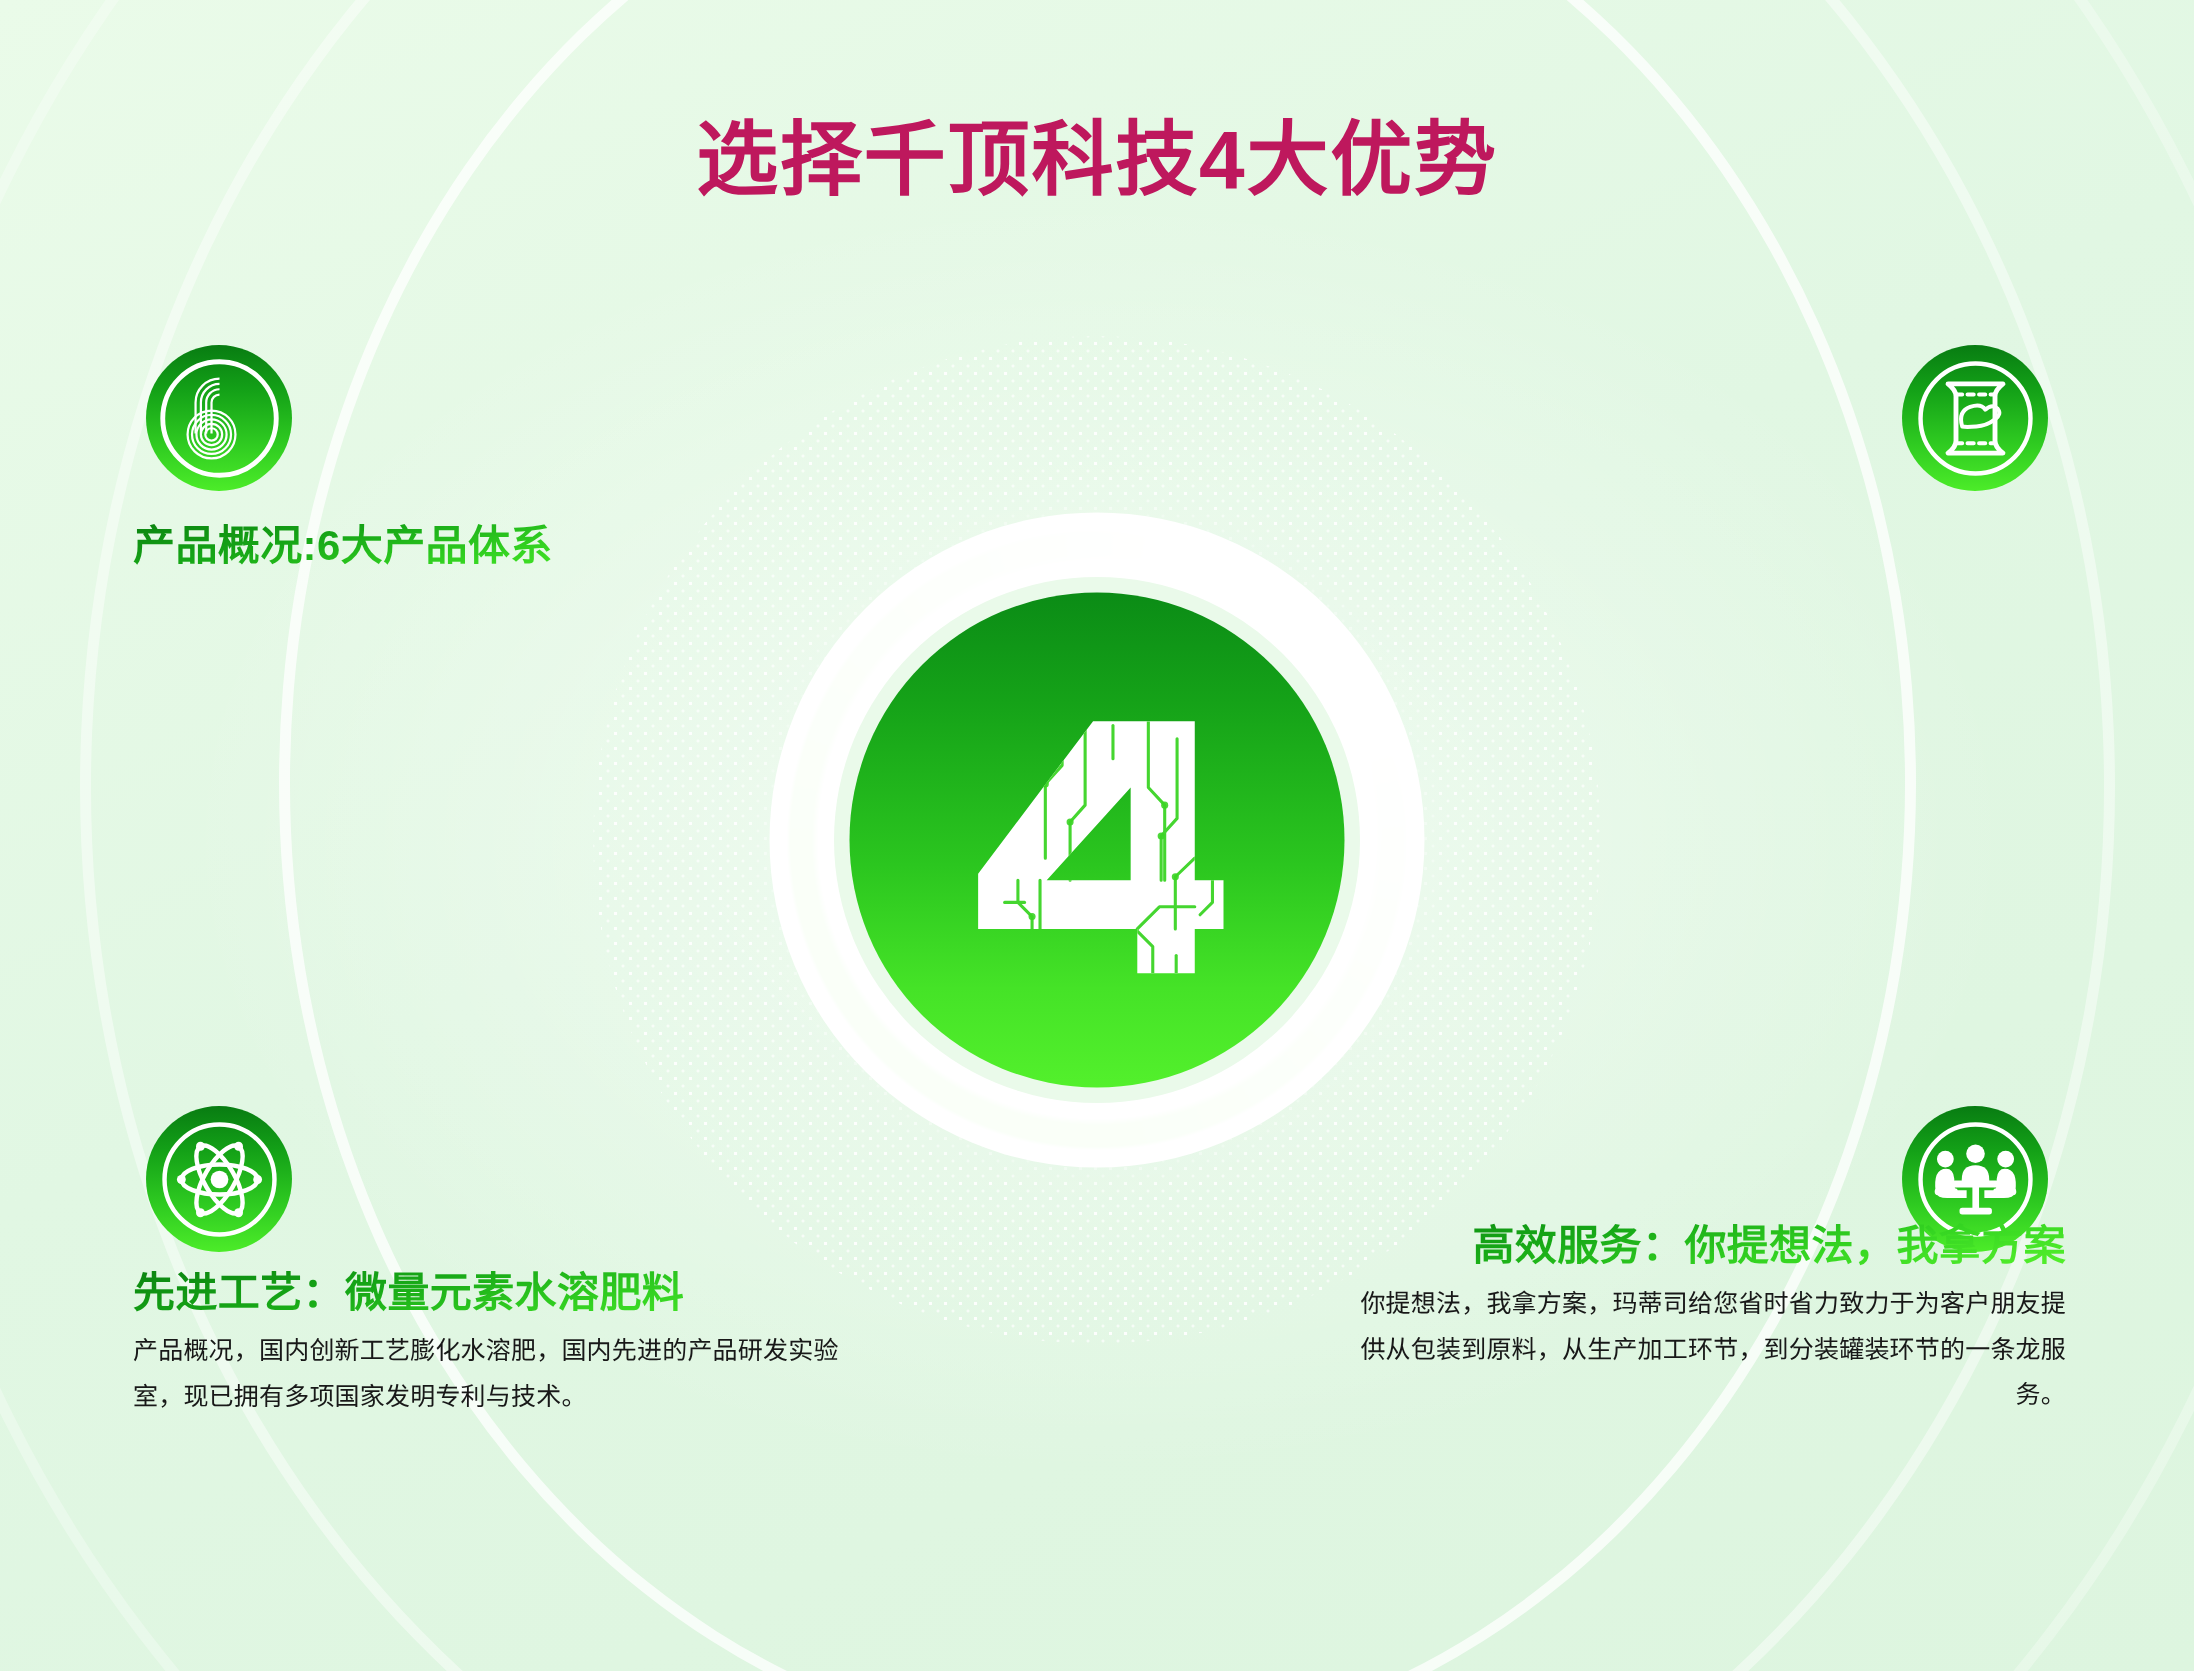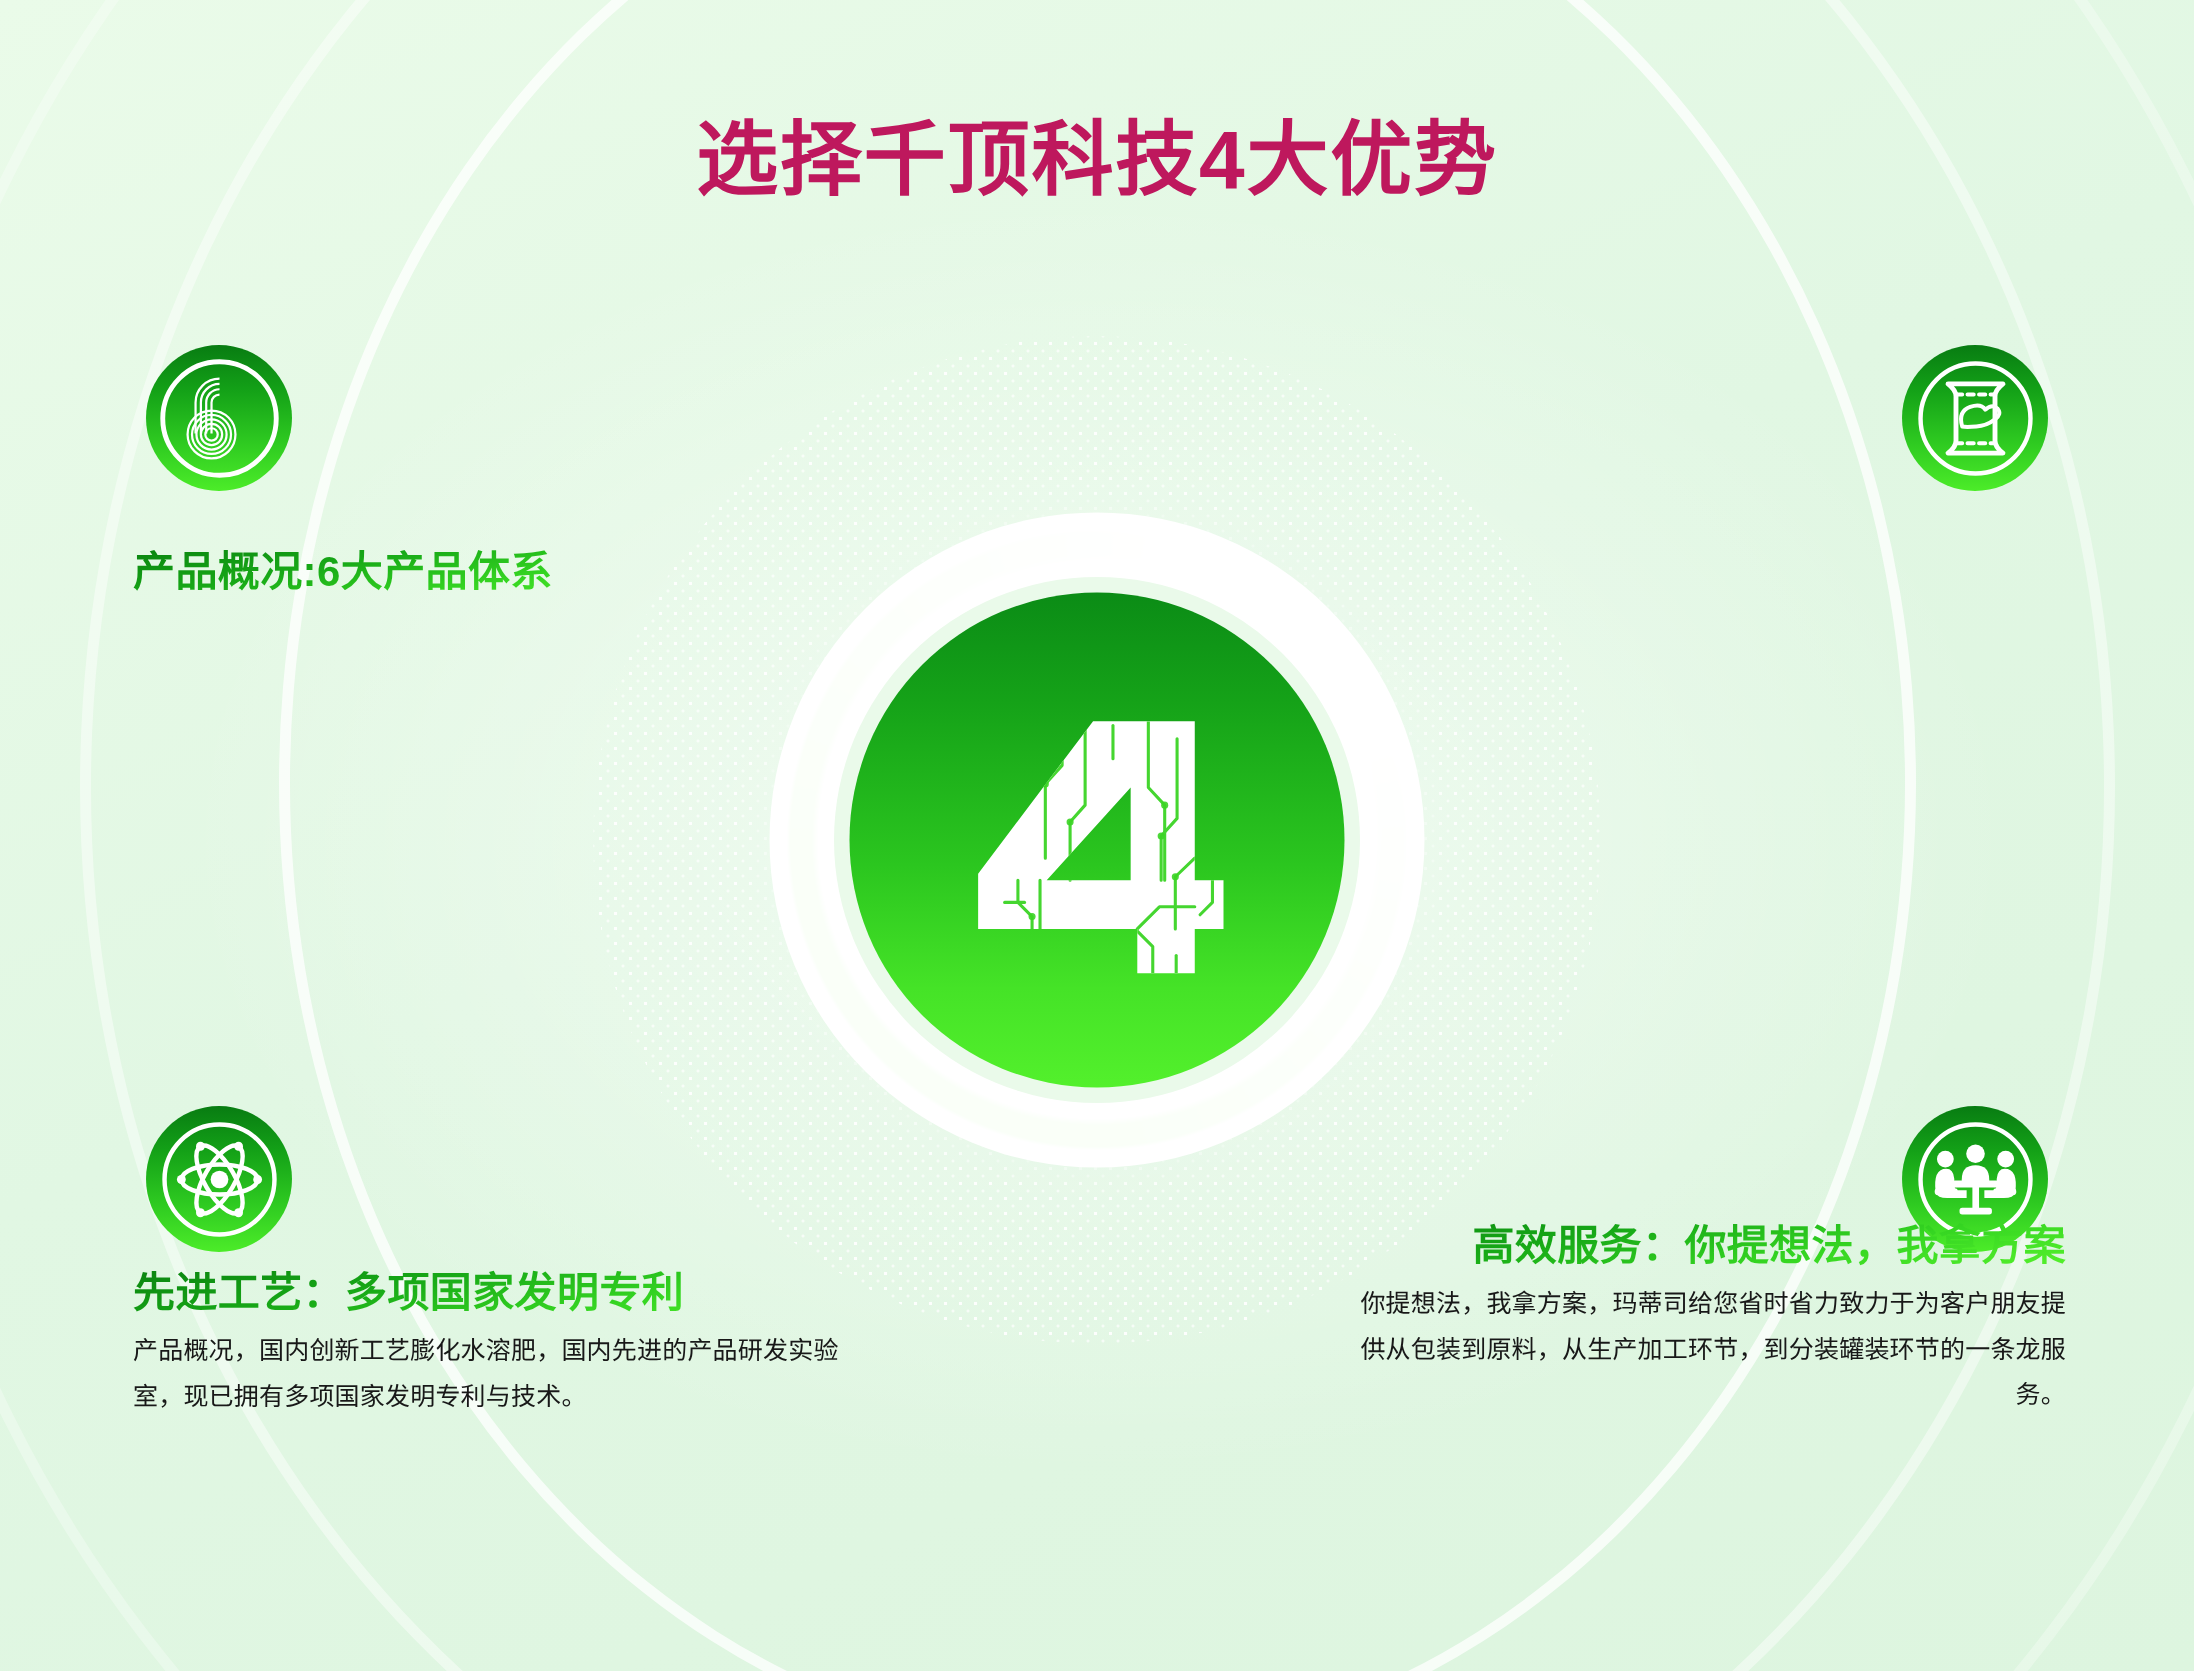--- a/index.html
+++ b/index.html
@@ -147,21 +147,21 @@
     font-size: 25px;
     line-height: 1.82;
     color: #181818;
     margin: 0;
     letter-spacing: 0.2px;
   }
   .quad.right .quad-heading,
   .quad.right .quad-body { text-align: right; }
 
   
-  #quad-tl { left: 133px;  top: 522px; margin-top: 26px; }
+  #quad-tl { left: 133px;  top: 522px; }
   #quad-tr { left: 1168px; top: 522px; width: 898px; }
   #quad-bl { left: 133px;  top: 1269px; width: 752px; }
   #quad-br { left: 1305px; top: 1222px; width: 761px; }
 
   #quad-tr .quad-body { width: 531px; margin-left: auto; }
   #quad-br .quad-body { width: 717px; margin-left: auto; }
 
   #badge-tl { left: 146px;  top: 345px;  }
   #badge-tr { left: 1902px; top: 345px;  }
   #badge-bl { left: 146px;  top: 1106px; }
@@ -304,21 +304,21 @@
       </g>
     </svg>
   </div>
 
   <div class="quad left" id="quad-tl">
     <h2 class="quad-heading">产品概况:6大产品体系</h2>
   </div>
 
 
   <div class="quad left" id="quad-bl">
-    <h2 class="quad-heading">先进工艺：多项国家发明专利</h2>
+    <h2 class="quad-heading">先进工艺：微量元素水溶肥料</h2>
     <p class="quad-body">产品概况，国内创新工艺膨化水溶肥，国内先进的产品研发实验室，现已拥有多项国家发明专利与技术。</p>
   </div>
 
   <div class="quad right" id="quad-br">
     <h2 class="quad-heading">高效服务：你提想法，我拿方案</h2>
     <p class="quad-body">你提想法，我拿方案，玛蒂司给您省时省力致力于为客户朋友提供从包装到原料，从生产加工环节，到分装罐装环节的一条龙服务。</p>
   </div>
 
 </div>
 

